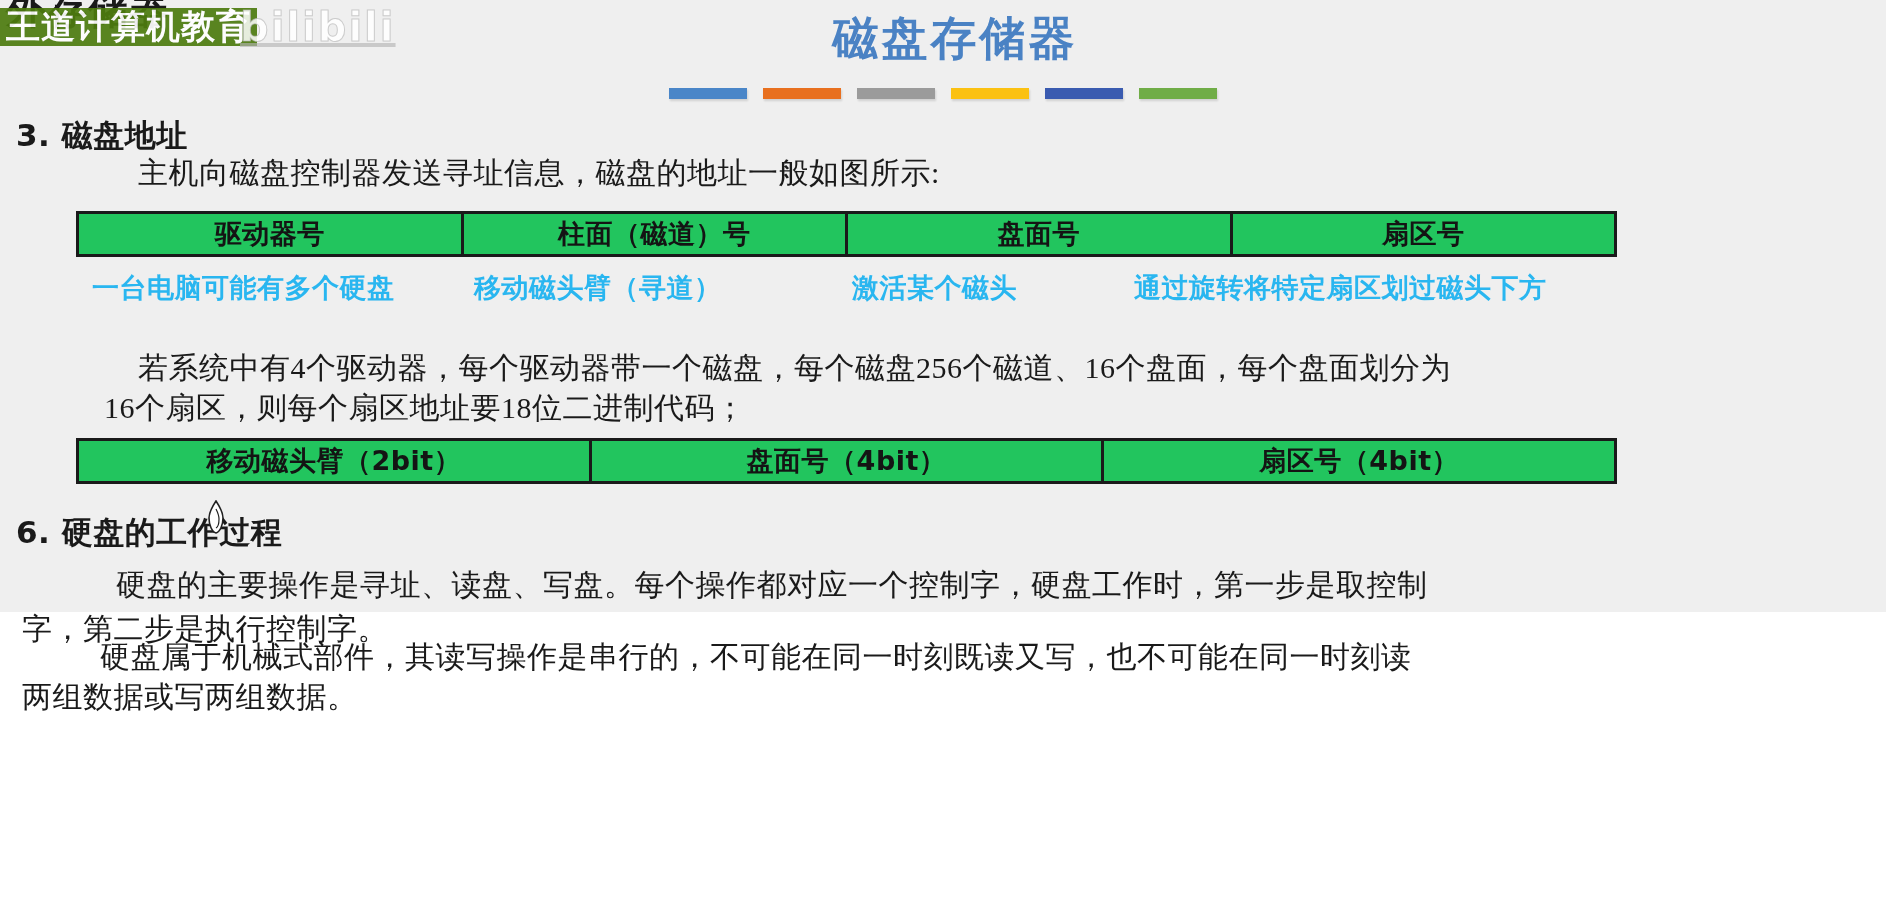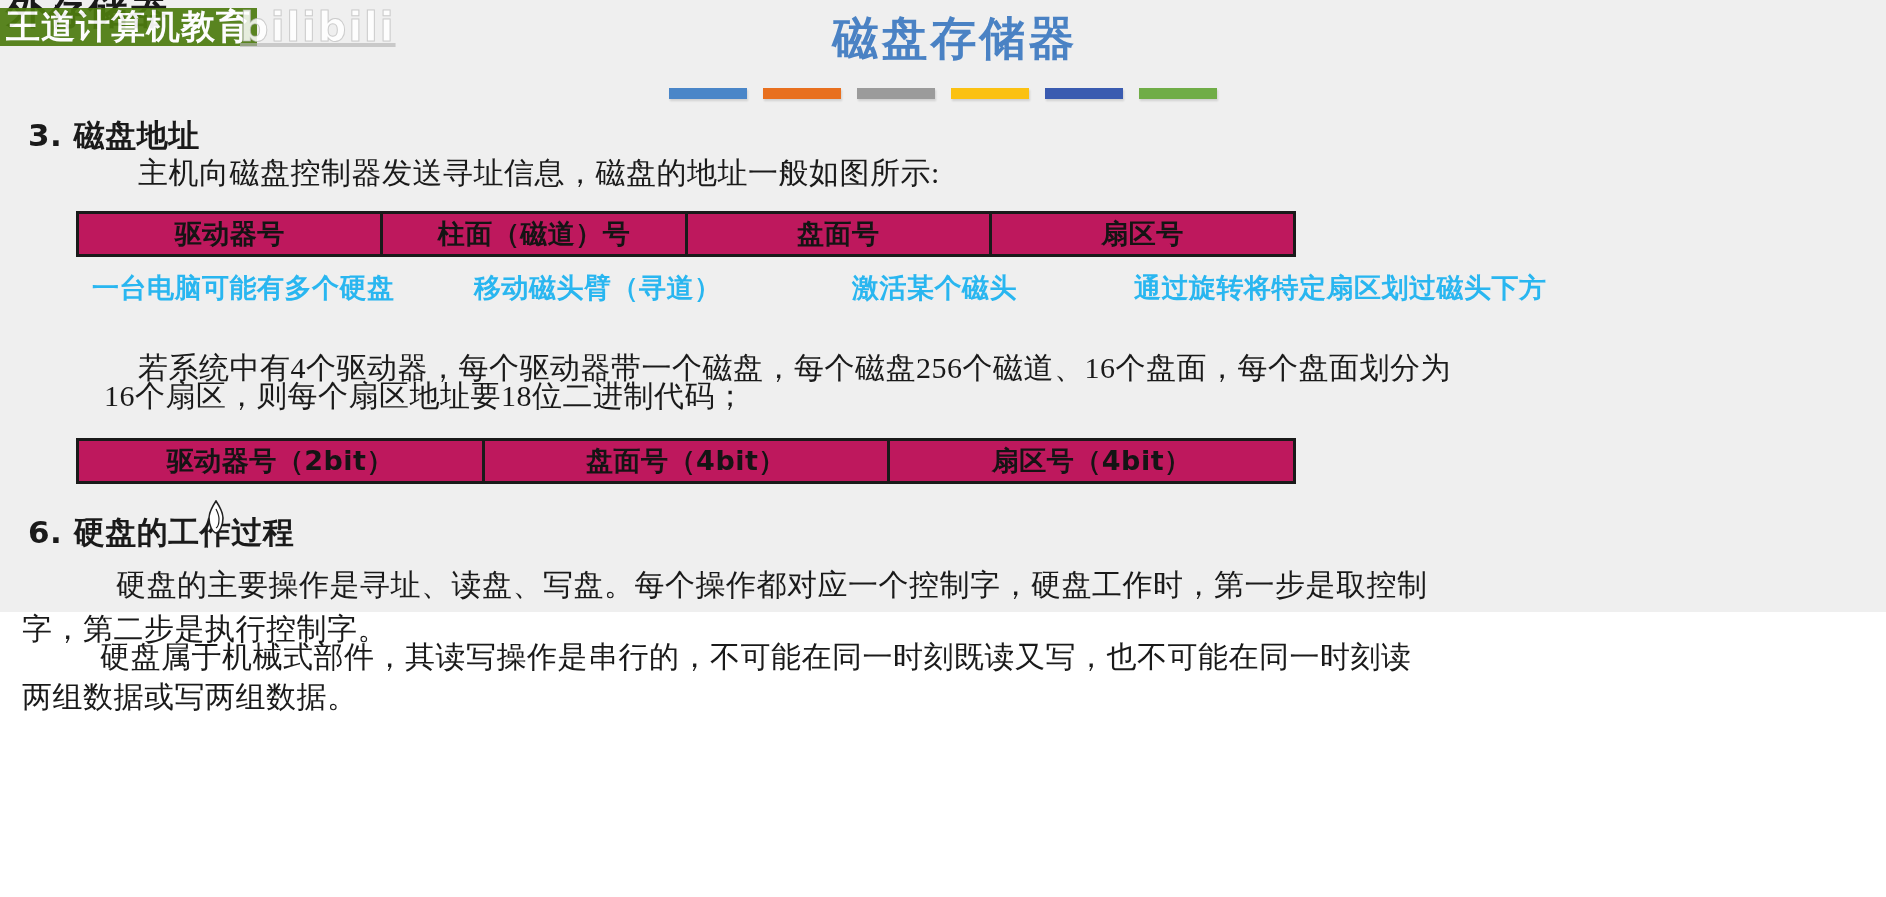--- a/index.html
+++ b/index.html
@@ -102,48 +102,47 @@
   }
   
   .section-heading {
     position: absolute;
     font-family: "DejaVu Sans", "Liberation Sans", sans-serif;
     font-weight: bold;
     font-size: 31px;
     color: #1a1a1a;
     letter-spacing: 0.5px;
     white-space: nowrap;
-    margin-left: 12px;
   }
   #heading-3 { left: 16px; top: 115px; }
   #heading-4 { left: 16px; top: 512px; }
   
   .body-text {
     position: absolute;
     font-family: "Liberation Serif", "DejaVu Serif", serif;
     font-size: 30px;
     color: #1a1a1a;
     letter-spacing: 0.5px;
     white-space: nowrap;
   }
   #para-intro { left: 138px; top: 153px; }
   #para-example-l1 { left: 138px; top: 348px; }
-  #para-example-l2 { left: 104px; top: 376px; }
+  #para-example-l2 { left: 104px; top: 388px; }
   #para-op-l1 { left: 116px; top: 565px; }
   #para-op-l2 { left: 22px; top: 609px; }
   #para-mech-l1 { left: 100px; top: 637px; }
   #para-mech-l2 { left: 22px; top: 677px; }
   
   .addr-table {
     position: absolute;
     left: 76px;
-    width: 1220px;
+    width: 1541px;
     display: flex;
     border: 3px solid #1a1a1a;
-    background: #be185d;
+    background: #22c55e;
     box-sizing: border-box;
     justify-content: flex-end;
   }
   #addr-table-1 { top: 211px; height: 46px; }
   #addr-table-2 { top: 438px; height: 46px; }
   .addr-cell {
     flex: 1 1 0;
     border-right: 3px solid #1a1a1a;
     display: flex;
     align-items: center;
@@ -219,21 +218,21 @@
 
   <div class="cyan-note" id="note-drive">一台电脑可能有多个硬盘</div>
   <div class="cyan-note" id="note-cylinder">移动磁头臂（寻道）</div>
   <div class="cyan-note" id="note-platter">激活某个磁头</div>
   <div class="cyan-note" id="note-sector">通过旋转将特定扇区划过磁头下方</div>
 
   <div class="body-text" id="para-example-l1">若系统中有4个驱动器，每个驱动器带一个磁盘，每个磁盘256个磁道、16个盘面，每个盘面划分为</div>
   <div class="body-text" id="para-example-l2">16个扇区，则每个扇区地址要18位二进制代码；</div>
 
   <div class="addr-table" id="addr-table-2">
-    <div class="addr-cell">驱动器号（2bit）</div>
+    <div class="addr-cell">移动磁头臂（2bit）</div>
     <div class="addr-cell">盘面号（4bit）</div>
     <div class="addr-cell">扇区号（4bit）</div>
   </div>
 
   <div class="section-heading" id="heading-4">6. 硬盘的工作过程</div>
 
   <svg id="pen-cursor" viewBox="0 0 26 34">
     <path d="M13 1 C17 7, 20 12, 20 18 C20 25, 17 32, 13 33 C9 32, 6 25, 6 18 C6 12, 9 7, 13 1 Z" fill="#ffffff" stroke="#222222" stroke-width="1.6"></path>
     <path d="M13 9 C15 13, 16 16, 16 19 C16 23, 15 27, 13 28" fill="none" stroke="#222222" stroke-width="1.2"></path>
   </svg>

